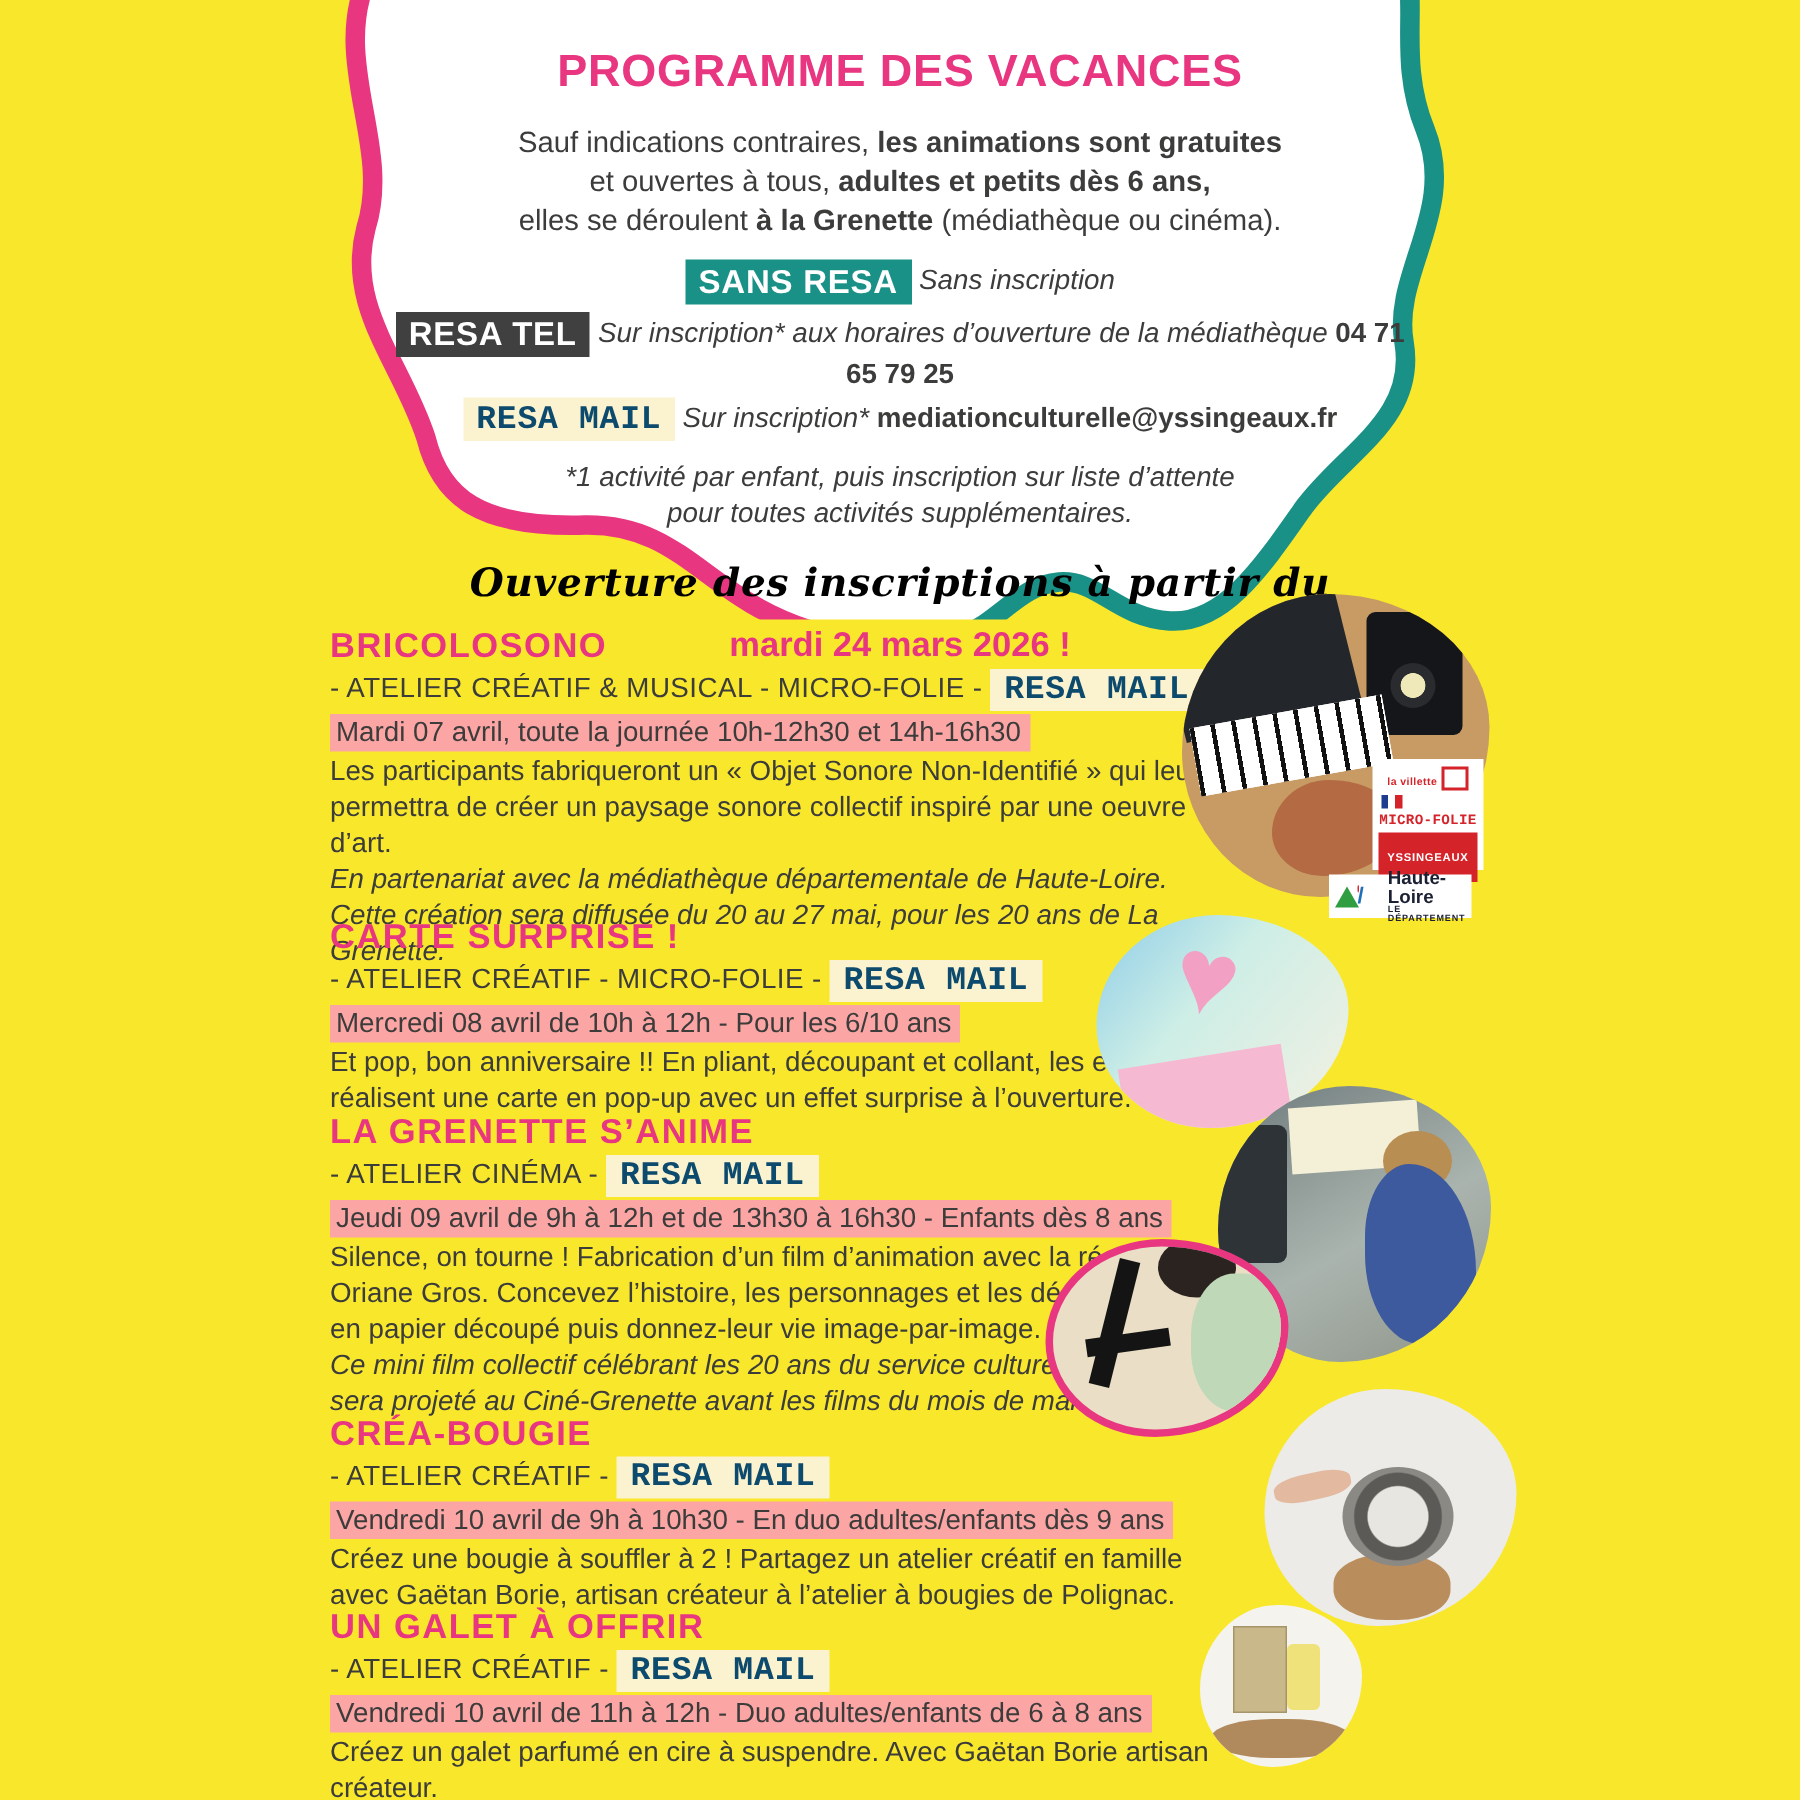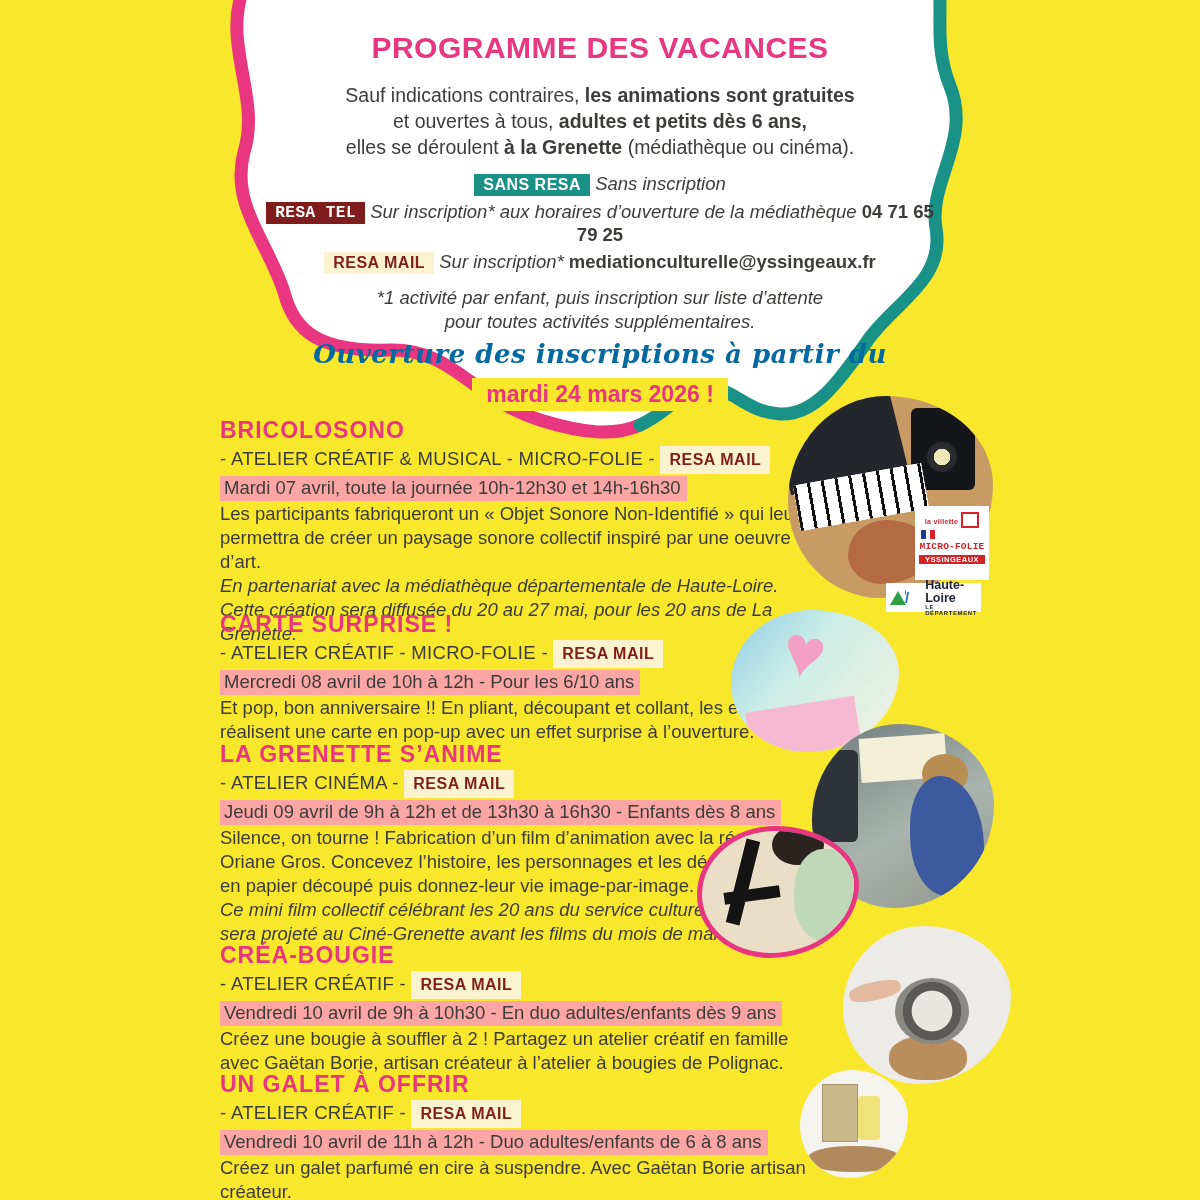--- a/index.html
+++ b/index.html
@@ -6,29 +6,29 @@
   .canvas{position:relative;width:1200px;height:1200px;background:#F9E72B;overflow:hidden;
           font-family:"Liberation Sans",sans-serif;color:#3C3C3B;}
   .blob-svg{position:absolute;left:0;top:0;}
 
   
   .header{position:absolute;left:258px;top:0;width:684px;text-align:center;}
   .title{margin-top:31px;font-size:30px;font-weight:bold;color:#E83680;letter-spacing:.5px;}
   .intro{margin-top:17px;font-size:19.5px;line-height:26px;}
   .resa-block{margin-top:13px;}
   .resa-line{margin-top:5px;font-size:18.5px;}
-  .badge{display:inline-block;font-weight:bold;font-size:16px;padding:2px 9px;letter-spacing:.5px;vertical-align:middle;}
+  .badge{display:inline-block;font-weight:bold;font-size:22px;padding:2px 9px;letter-spacing:.5px;vertical-align:middle;}
   .badge.teal{background:#1A9186;color:#fff;}
-  .badge.pink{background:#7f1d1d;color:#fff;font-family:Liberation Mono, monospace;}
-  .badge.cream{background:#FBF3CF;color:#7f1d1d;}
+  .badge.pink{background:#404040;color:#fff;}
+  .badge.cream{background:#FBF3CF;color:#0c4a6e;font-family:Liberation Mono, monospace;}
   .it{font-style:italic;}
   .bold{font-weight:bold;}
   .notes{margin-top:12px;font-style:italic;font-size:18.5px;line-height:24px;}
-  .script{margin-top:5px;font-family:"DejaVu Serif",serif;font-style:italic;font-weight:bold;
-          font-size:26px;color:#0369a1;letter-spacing:.5px;}
+  .script{margin-top:20px;font-family:"DejaVu Serif",serif;font-style:italic;font-weight:bold;
+          font-size:26px;color:#000000;letter-spacing:.5px;}
   .datebox{display:inline-block;margin-top:9px;background:#F9E72B;color:#E83680;font-weight:bold;
            font-size:23px;padding:3px 14px;}
 
   
   .section{position:absolute;left:220px;width:600px;font-size:18.5px;line-height:24px;}
   .s-title{font-size:23px;font-weight:bold;color:#E83680;letter-spacing:1px;margin-bottom:4px;}
   .s-sub{letter-spacing:.3px;margin-bottom:2px;}
   .hl{display:inline-block;background:#fca5a5;padding:0 6px 1px 4px;margin-bottom:1px;}
   #s0{top:418px;} #s1{top:612px;} #s2{top:742px;} #s3{top:943px;} #s4{top:1072px;}
 
@@ -64,21 +64,21 @@
   #ph6 .tag{position:absolute;left:58px;top:26px;width:22px;height:44px;background:#EFE27B;border-radius:4px;}
   #ph6 .log{position:absolute;left:8px;bottom:6px;width:92px;height:26px;background:#B08A5C;border-radius:45%;}
 
   
   .mf-logo{position:absolute;left:915px;top:506px;width:74px;height:74px;background:#fff;text-align:center;
            box-sizing:border-box;padding-top:4px;}
   .mf-brand{font-size:7px;color:#D5232A;font-weight:bold;letter-spacing:.3px;}
   .mf-cube{display:inline-block;width:14px;height:12px;border:2px solid #D5232A;margin-left:3px;vertical-align:middle;}
   .mf-flag{width:14px;height:9px;margin:2px auto 2px 6px;background:linear-gradient(90deg,#1d3c8f 0 33%,#fff 33% 66%,#D5232A 66%);}
   .mf-name{font-family:"Liberation Mono",monospace;font-size:9.5px;font-weight:bold;color:#D5232A;letter-spacing:.2px;}
-  .mf-city{margin:3px 4px 0;background:#D5232A;color:#fff;font-size:7.5px;font-weight:bold;padding:0 0;letter-spacing:.5px;}
+  .mf-city{margin:3px 4px 0;background:#D5232A;color:#fff;font-size:7.5px;font-weight:bold;padding:12px 0;letter-spacing:.5px;}
   .hl-logo{position:absolute;left:886px;top:583px;width:95px;height:29px;background:#fff;display:flex;
            align-items:center;box-sizing:border-box;padding:0 4px;gap:3px;}
   .hl-tri{width:0;height:0;border-left:8px solid transparent;border-right:8px solid transparent;border-bottom:14px solid #2F9E41;}
   .hl-slash{color:#1D71B8;font-weight:bold;font-size:15px;margin-left:-4px;}
   .hl-dot{width:5px;height:5px;border-radius:50%;background:#D5232A;margin-left:-7px;margin-top:-10px;}
   .hl-text{line-height:1;color:#1b2033;text-align:left;margin-left:16px;}
   .hl-name{font-size:12.5px;font-weight:bold;}
   .hl-sub{font-size:6px;letter-spacing:.6px;font-weight:bold;}
 </style>
 </head>

